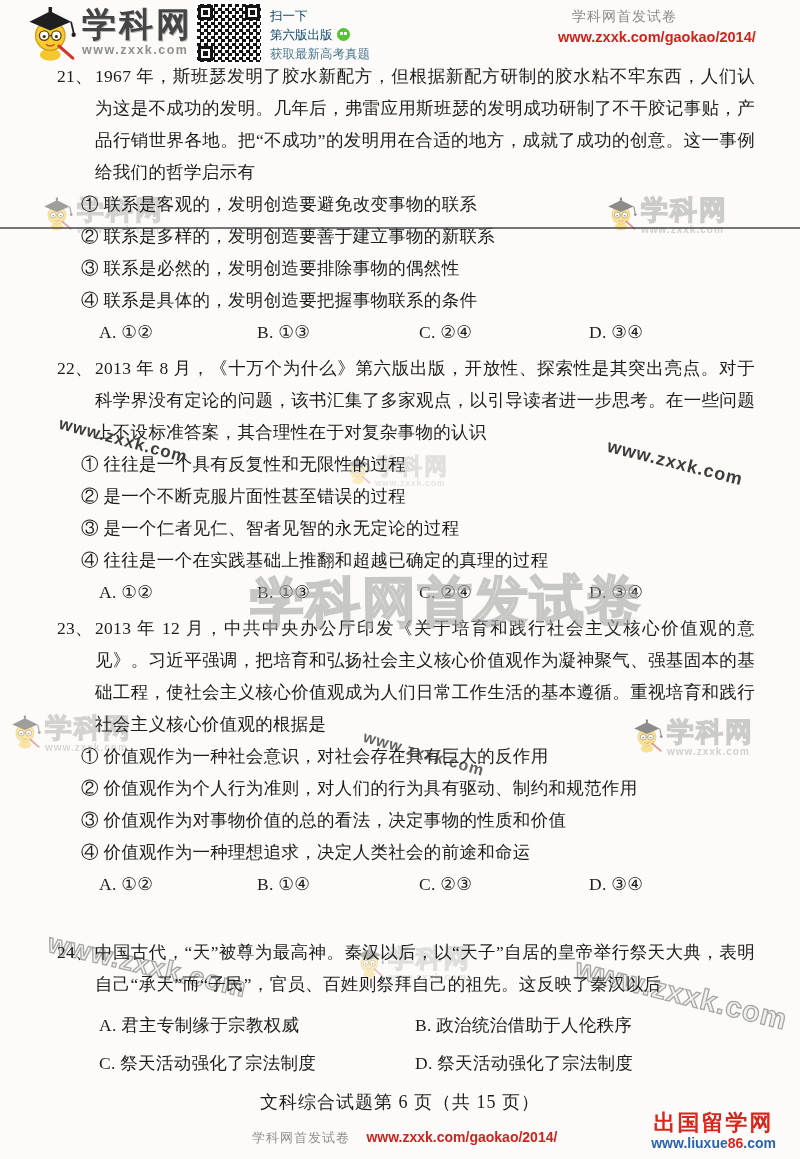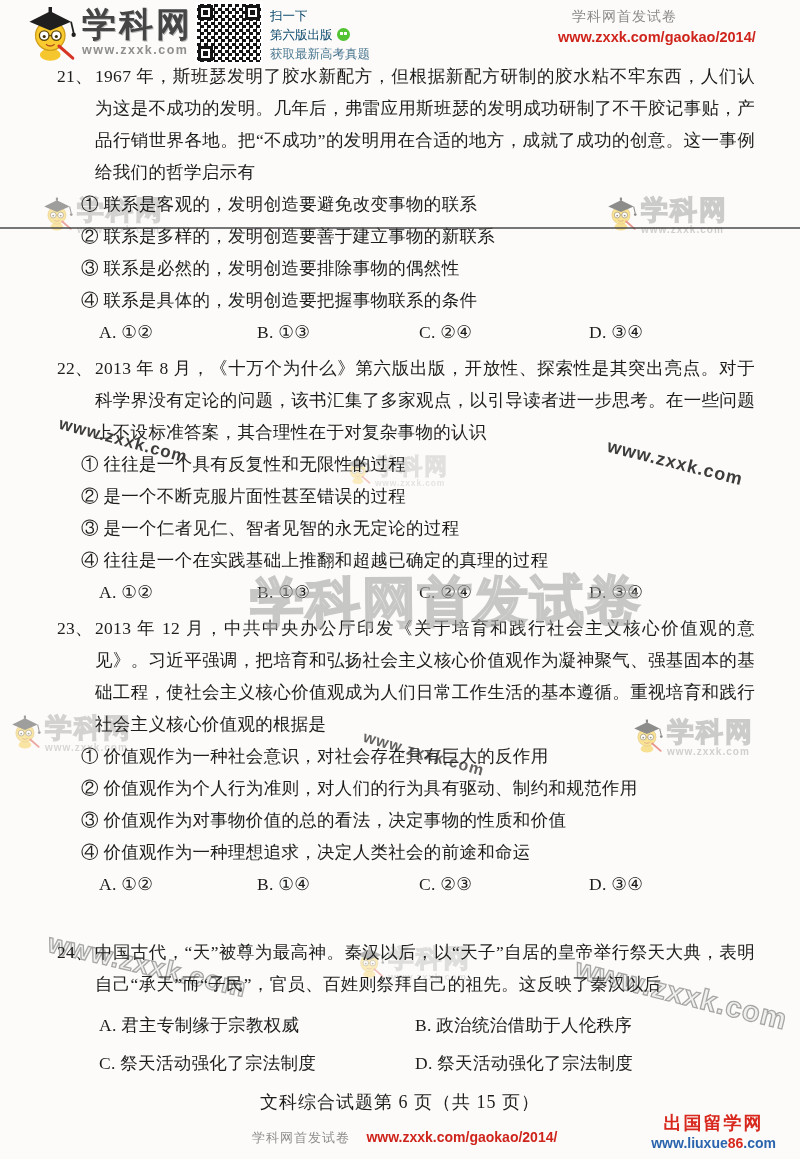--- a/index.html
+++ b/index.html
@@ -57,21 +57,21 @@
   .choices .c3{width:170px;}
   .q24-rows{margin-left:42px;margin-top:6px;}
   .q24-row{display:flex;line-height:38px;}
   .q24-row .col1{width:316px;}
   
   .page-label{position:absolute;left:0;right:0;top:1090px;text-align:center;font-size:18px;letter-spacing:1px;z-index:1;}
   .foot-center{position:absolute;left:252px;top:1128px;z-index:1;font-family:"Liberation Sans","DejaVu Sans",sans-serif;white-space:nowrap;}
   .foot-center .t{font-size:13px;color:#8f8f8f;letter-spacing:1px;}
   .foot-center .l{font-size:14px;font-weight:bold;color:#cf241c;margin-left:12px;}
   .foot-right{position:absolute;right:24px;top:1110px;z-index:1;text-align:center;font-family:"Liberation Sans","DejaVu Sans",sans-serif;}
-  .foot-right .b{font-size:18px;font-weight:bold;color:#d8281e;letter-spacing:2px;line-height:26px;}
+  .foot-right .b{font-size:22px;font-weight:bold;color:#d8281e;letter-spacing:2px;line-height:26px;}
   .foot-right .u{font-size:14px;font-weight:bold;line-height:15px;}
   .foot-right .u .blue{color:#2a64ad;}
   .foot-right .u .red{color:#d8281e;}
   
   .wm{position:absolute;pointer-events:none;}
   .wm-line{left:0;top:227px;width:800px;height:2px;background:#4a4a4a;opacity:.75;z-index:3;}
   .wm-logo{display:flex;z-index:0;}
   .wm-logo .mascot{width:32px;height:35px;}
   .wm-logo-text{margin-left:3px;font-family:"Liberation Sans","DejaVu Sans",sans-serif;}
   .wm-brand{

